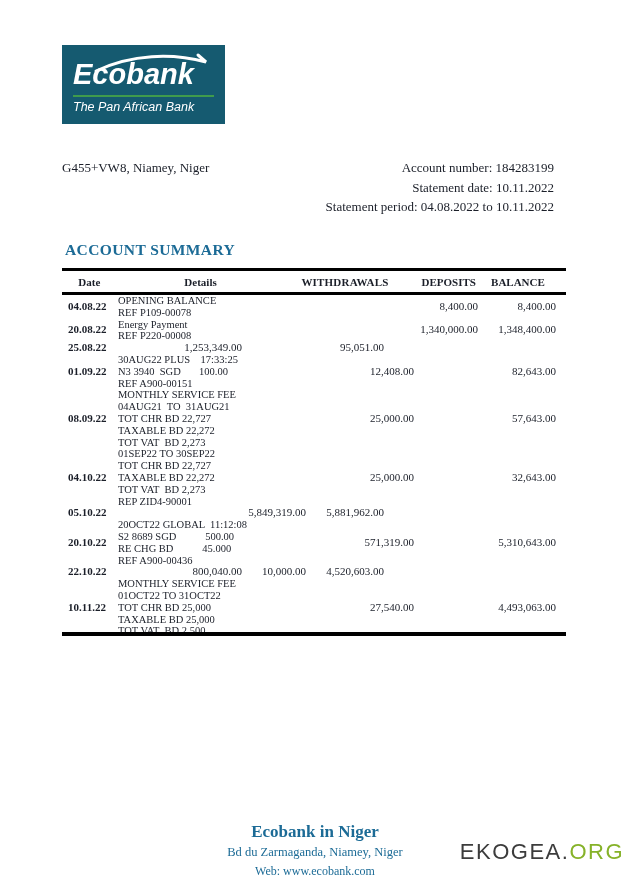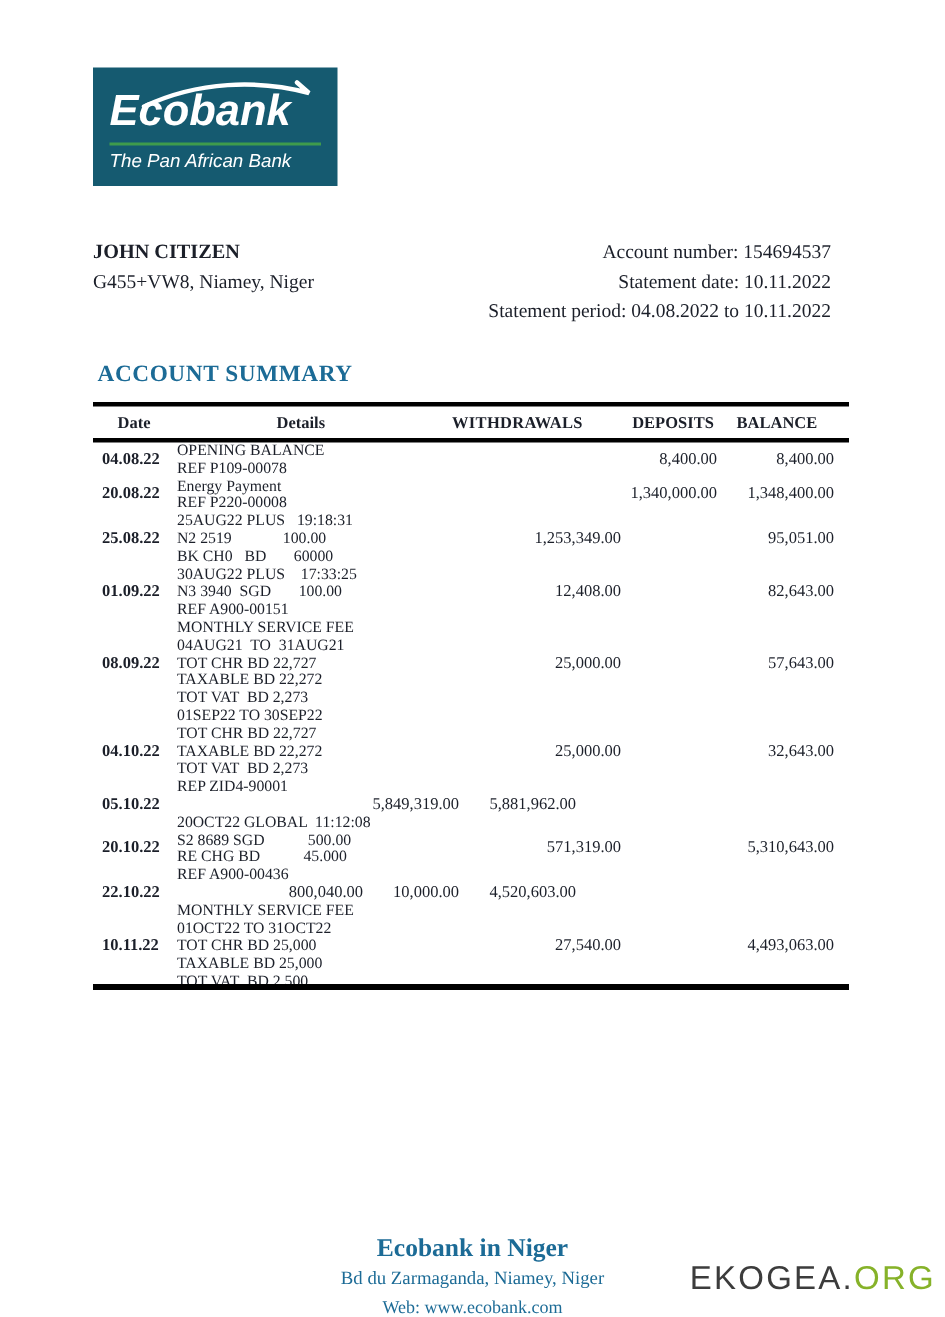--- a/index.html
+++ b/index.html
@@ -99,25 +99,24 @@
     <svg class="logo-swoosh" viewBox="0 0 118 22" aria-hidden="true">
       <path d="M2 19 C 38 2, 78 1, 112 10 L 104 3" fill="none" stroke="#ffffff" stroke-width="3" stroke-linecap="round"></path>
     </svg>
   </div>
   <div class="logo-rule"></div>
   <div class="logo-tagline">The Pan African Bank</div>
 </div>
 
 <div class="head-info">
   <div>
-    <div class="holder-name">JOHN CITIZEN</div>
     <div>G455+VW8, Niamey, Niger</div>
   </div>
   <div class="stmt-info">
-    <div>Account number: 154694537</div>
+    <div>Account number: 184283199</div>
     <div>Statement date: 10.11.2022</div>
     <div>Statement period: 04.08.2022 to 10.11.2022</div>
   </div>
 </div>
 
 <div class="section-title">ACCOUNT SUMMARY</div>
 
 <div class="summary-table">
   <div class="t-topline"></div>
   <div class="t-headrow">
@@ -146,25 +145,20 @@
           <div class="dline">Energy Payment</div>
           <div class="dline">REF P220-00008</div>
         </div>
     <div class="cell c-amt c-wd"></div>
     <div class="cell c-amt c-dep">1,340,000.00</div>
     <div class="cell c-amt c-bal">1,348,400.00</div>
   </div>
 
   <div class="trow">
     <div class="cell c-date">25.08.22</div>
-    <div class="cell c-details">
-          <div class="dline">25AUG22 PLUS   19:18:31</div>
-          <div class="dline">N2 2519             100.00</div>
-          <div class="dline">BK CH0   BD       60000</div>
-        </div>
     <div class="cell c-amt c-wd">1,253,349.00</div>
     <div class="cell c-amt c-dep"></div>
     <div class="cell c-amt c-bal">95,051.00</div>
   </div>
 
   <div class="trow">
     <div class="cell c-date">01.09.22</div>
     <div class="cell c-details">
           <div class="dline">30AUG22 PLUS    17:33:25</div>
           <div class="dline">N3 3940  SGD       100.00</div>

